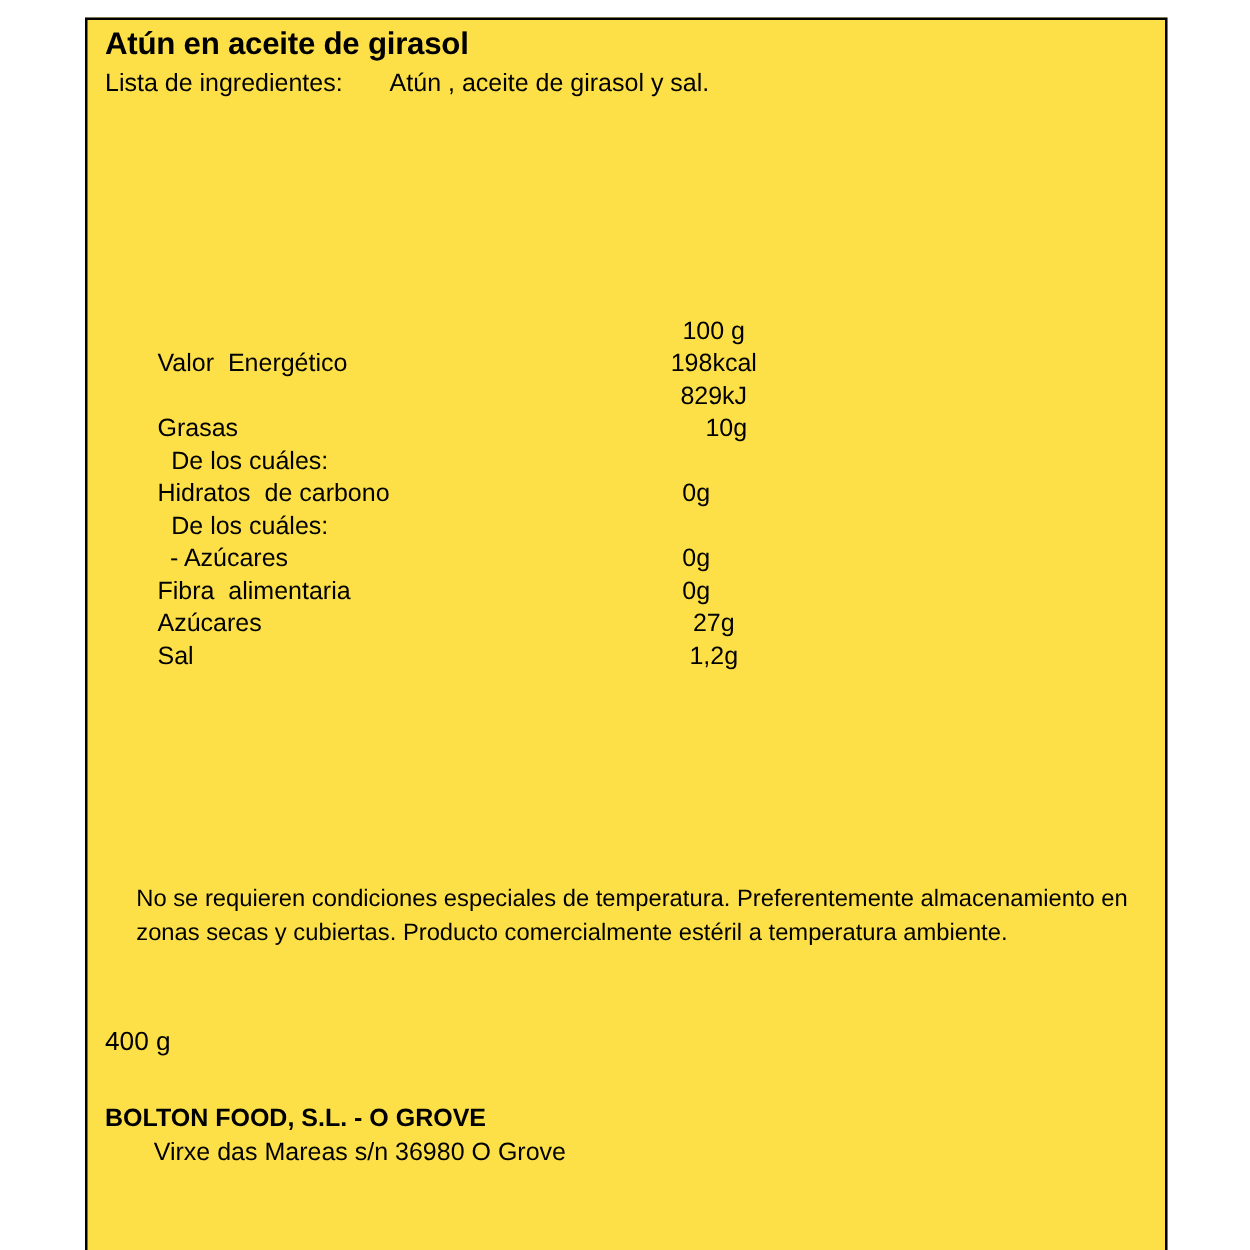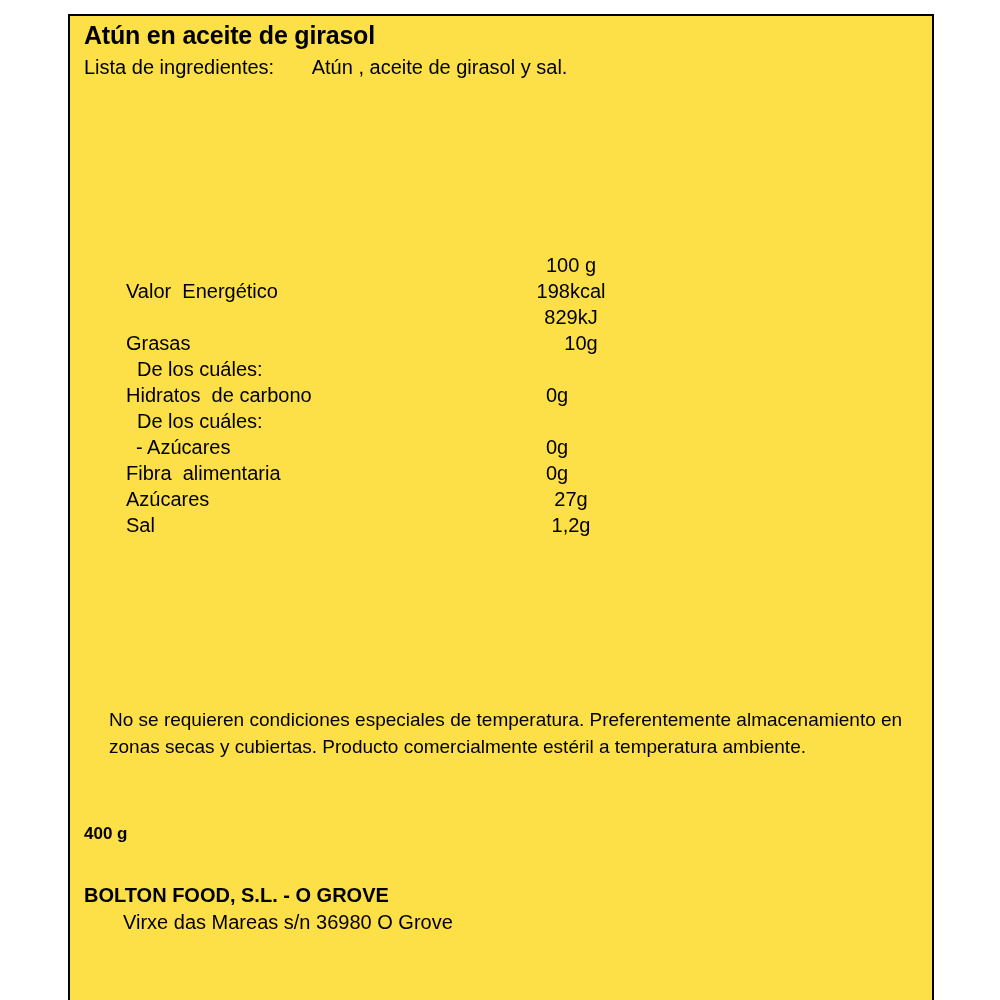--- a/index.html
+++ b/index.html
@@ -96,22 +96,22 @@
     width: 828px;
     font-size: 19px;
     line-height: 27px;
     margin-left: 25px;
   }
 
   
   #net-weight {
     top: 805px;
     left: 14px;
-    font-size: 17px;
-    font-weight: bold;
+    font-size: 21px;
+    font-weight: normal;
     line-height: 26px;
   }
 
   
   #manufacturer-block {
     top: 866px;
     left: 14px;
     font-size: 20px;
     line-height: 27px;
   }

